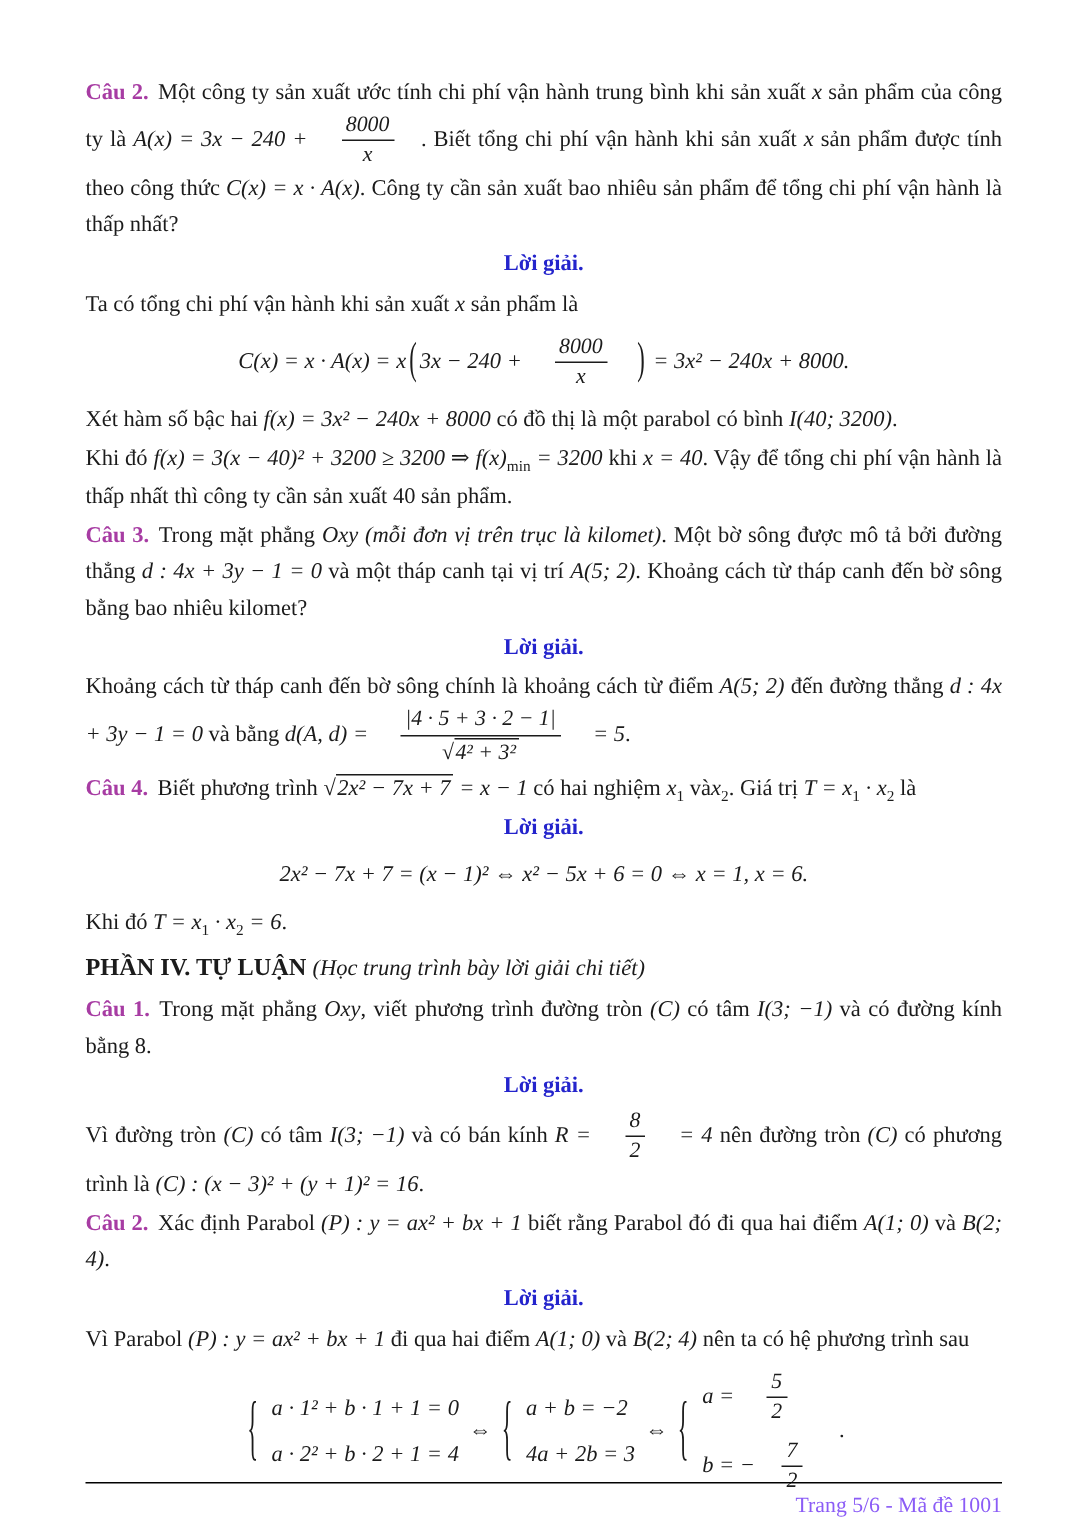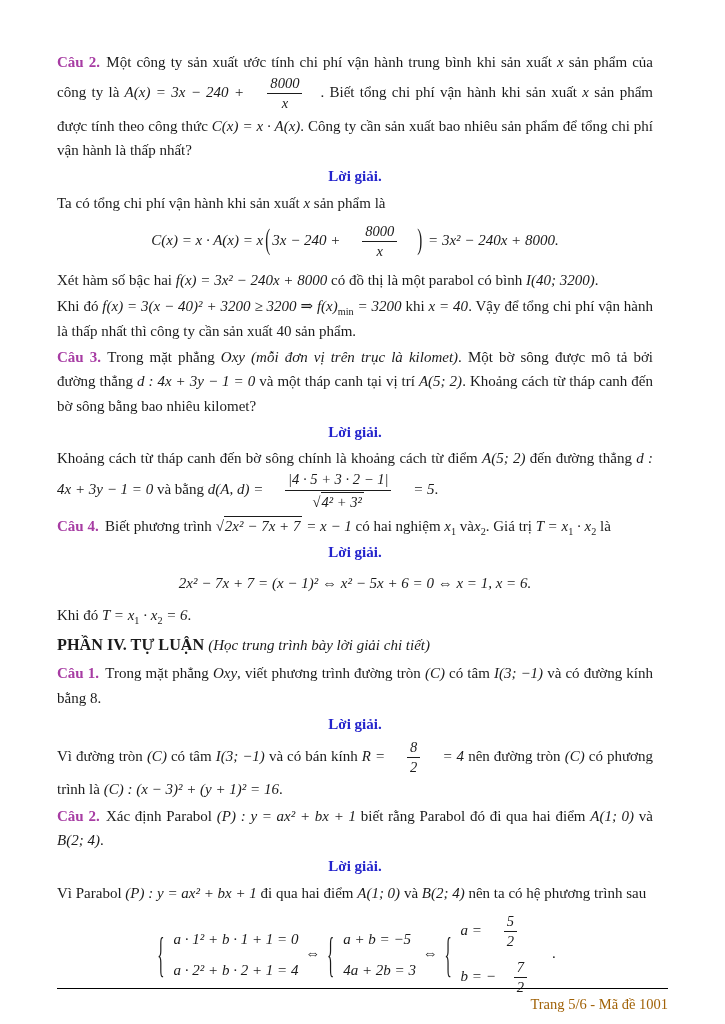--- a/index.html
+++ b/index.html
@@ -8,21 +8,21 @@
     --ink: #1b1b1b;
   }
   * { box-sizing: border-box; }
   html, body { margin: 0; padding: 0; background: #ffffff; }
   .page {
     position: relative;
     width: 725px;
     height: 1024px;
     margin: 0 auto;
     background: #ffffff;
-    padding: 48px 72px 0 57px;
+    padding: 48px 57px 0 57px;
     overflow: hidden;
     font-family: "Liberation Serif", "DejaVu Serif", serif;
     font-size: 15px;
     line-height: 1.62;
     color: var(--ink);
   }
   .para { margin: 2px 0; text-align: justify; }
   .qlabel { font-weight: bold; color: var(--qcol); margin-right: 0.42em; }
   .sol-head {
     margin: 2px 0;
@@ -60,21 +60,21 @@
   .cases > .brace {
     display: inline-block;
     transform: scale(1, 3.2);
     transform-origin: 50% 50%;
     margin-right: 9px;
     font-weight: 300;
   }
   .cases > .rowswrap { display: inline-flex; flex-direction: column; row-gap: 7px; text-align: left; }
   .footer { position: absolute; left: 57px; right: 57px; bottom: 8px; }
   .footer-rule { border: 0; border-top: 1px solid #000; margin: 0 0 4px 0; }
-  .footer-text { text-align: right; font-size: 14.5px; color: #a16207; }
+  .footer-text { text-align: right; font-size: 14.5px; color: #8b5cf6; }
 </style>
 </head>
 <body>
 
 <div class="page">
 
   <p class="para"><span class="qlabel">Câu 2.</span><span><span class="rt">Một công ty sản xuất ước tính chi phí vận hành trung bình khi sản xuất </span><span class="rm">x</span><span class="rt"> sản phẩm của công ty là </span><span class="rm">A(x) = 3x − 240 + </span><span class="frac"><span class="fn"><span class="rm">8000</span></span><span class="fd"><span class="rm">x</span></span></span><span class="rt">. Biết tổng chi phí vận hành khi sản xuất </span><span class="rm">x</span><span class="rt"> sản phẩm được tính theo công thức </span><span class="rm">C(x) = x · A(x)</span><span class="rt">. Công ty cần sản xuất bao nhiêu sản phẩm để tổng chi phí vận hành là thấp nhất?</span></span></p>
 
   <p class="sol-head">Lời giải.</p>
 
@@ -117,21 +117,21 @@
 
   <div class="display"><span class="cases">
         <span class="brace">{</span>
         <span class="rowswrap">
           <span class="crow"><span class="rm">a · 1² + b · 1 + 1 = 0</span></span>
           <span class="crow"><span class="rm">a · 2² + b · 2 + 1 = 4</span></span>
         </span>
       </span><span class="rm"> ⇔ </span><span class="cases">
         <span class="brace">{</span>
         <span class="rowswrap">
-          <span class="crow"><span class="rm">a + b = −5</span></span>
+          <span class="crow"><span class="rm">a + b = −2</span></span>
           <span class="crow"><span class="rm">4a + 2b = 3</span></span>
         </span>
       </span><span class="rm"> ⇔ </span><span class="cases">
         <span class="brace">{</span>
         <span class="rowswrap">
           <span class="crow"><span class="rm">a = </span><span class="frac"><span class="fn"><span class="rm">5</span></span><span class="fd"><span class="rm">2</span></span></span></span>
           <span class="crow"><span class="rm">b = −</span><span class="frac"><span class="fn"><span class="rm">7</span></span><span class="fd"><span class="rm">2</span></span></span></span>
         </span>
       </span><span class="rt"> .</span></div>
 

